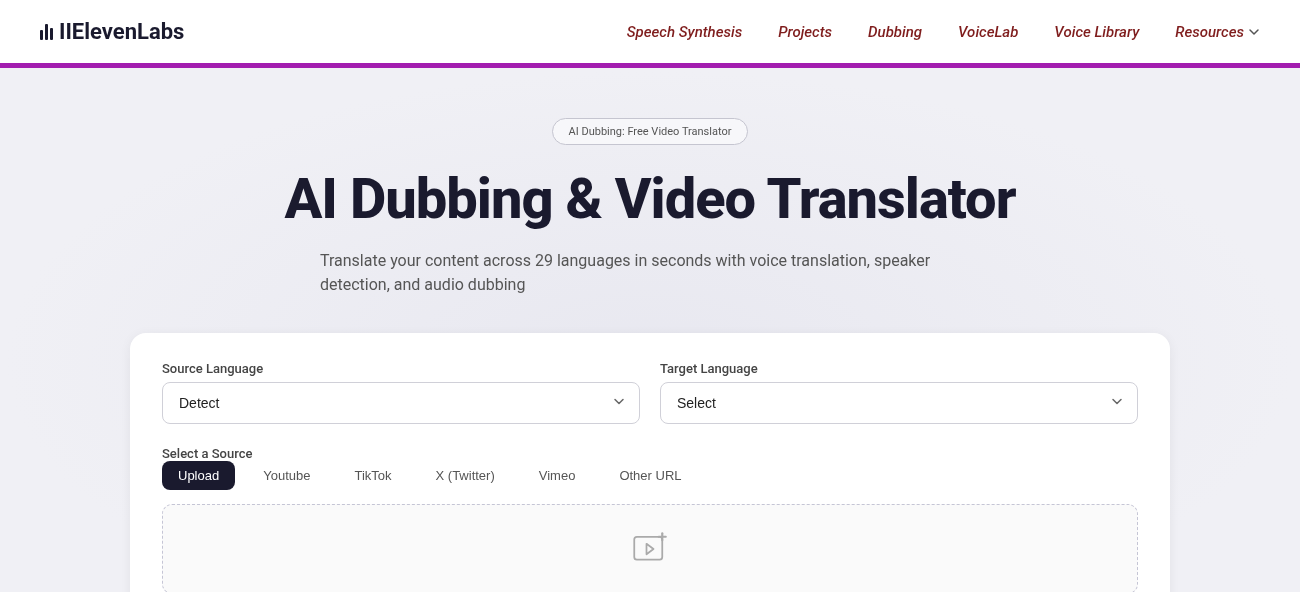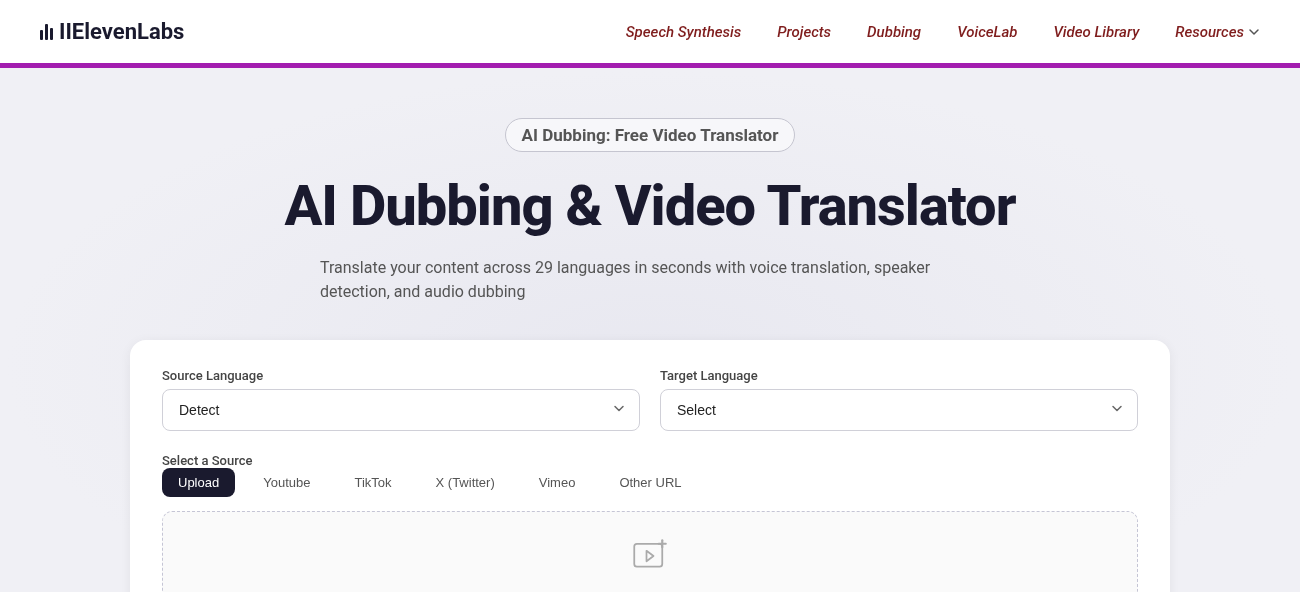--- a/index.html
+++ b/index.html
@@ -83,25 +83,24 @@
       background: radial-gradient(ellipse at center, #e8e8f0 0%, #f0f0f5 70%);
       min-height: calc(592px - 68px);
     }
 
     .badge {
       display: inline-flex;
       align-items: center;
       padding: 6px 16px;
       border: 1px solid #c5c5d0;
       border-radius: 20px;
-      font-size: 17px;
+      font-size: 11px;
       color: #555;
       background: rgba(255,255,255,0.5);
       margin-bottom: 24px;
-      font-weight: bold;
     }
 
     .hero-title {
       font-size: 56px;
       font-weight: 800;
       color: #1a1a2e;
       text-align: center;
       line-height: 1.1;
       margin-bottom: 18px;
       letter-spacing: -1px;
@@ -236,21 +235,21 @@
       <div class="logo-bar" style="height:12px;"></div>
     </div>
     <span>IIElevenLabs</span>
   </a>
 
   <nav>
     <a href="#">Speech Synthesis</a>
     <a href="#">Projects</a>
     <a href="#">Dubbing</a>
     <a href="#">VoiceLab</a>
-    <a href="#">Video Library</a>
+    <a href="#">Voice Library</a>
     <a href="#">
       <span class="nav-resources">
         <span>Resources</span>
         <svg class="chevron-down" viewBox="0 0 12 12" fill="none" xmlns="http://www.w3.org/2000/svg">
           <path d="M2 4L6 8L10 4" stroke="#555" stroke-width="1.5" stroke-linecap="round" stroke-linejoin="round"></path>
         </svg>
       </span>
     </a>
   </nav>
 </header>

